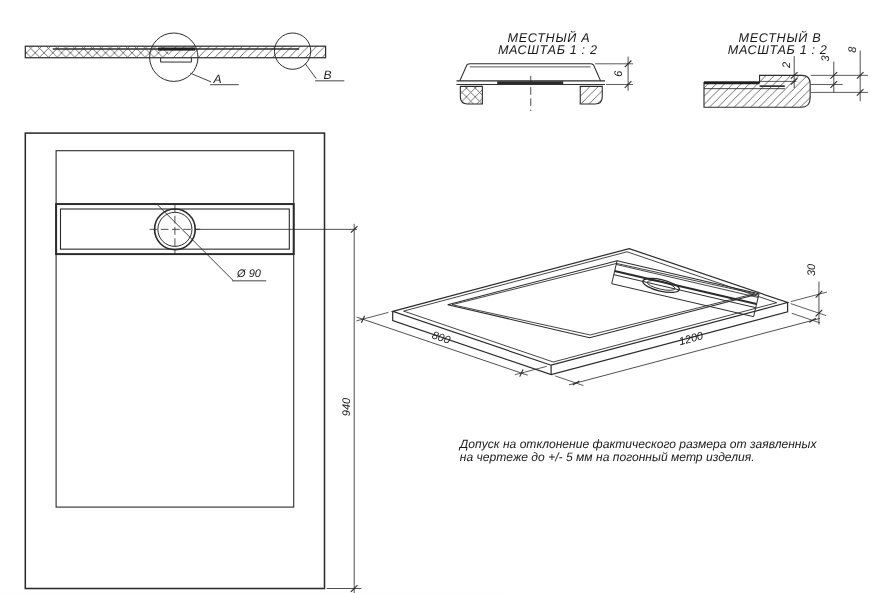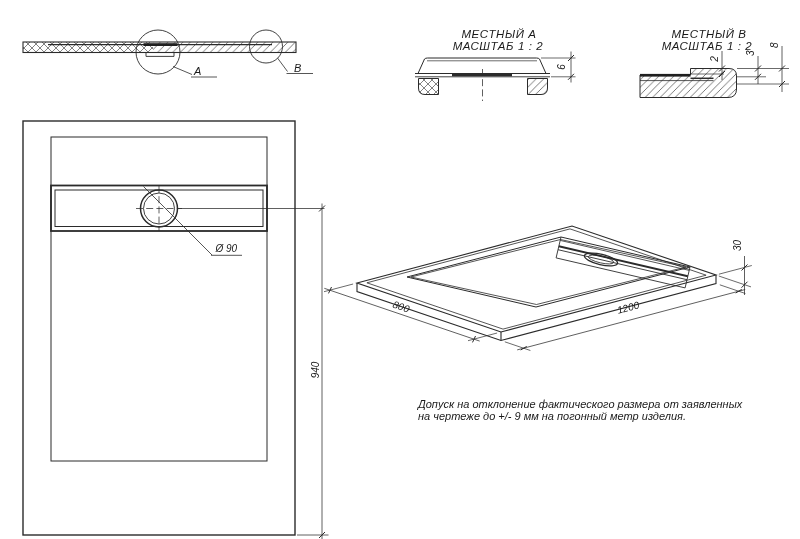--- a/index.html
+++ b/index.html
@@ -150,14 +150,14 @@
 
     <line class="ln" x1="718.9" y1="274.2" x2="751.8" y2="265.5" stroke-width="0.7"></line>
     <line class="ln" x1="718.8" y1="276" x2="751" y2="286.9" stroke-width="0.7"></line>
     <line class="ln" x1="744.5" y1="256" x2="744.5" y2="295" stroke-width="0.75"></line>
     <line class="ln" x1="741.5" y1="270.5" x2="747.5" y2="264.5" stroke-width="1"></line>
     <line class="ln" x1="741.5" y1="287.7" x2="747.5" y2="281.7" stroke-width="1"></line>
     <text class="txt dim" transform="translate(741,251) rotate(-90)" text-anchor="start">30</text>
   </g>
 </svg>
 
-<div class="note">Допуск на отклонение фактического размера от заявленных на чертеже до +/- 9 мм на погонный метр изделия.</div>
+<div class="note">Допуск на отклонение фактического размера от заявленных на чертеже до +/- 5 мм на погонный метр изделия.</div>
 </div>
 
 </body></html>

